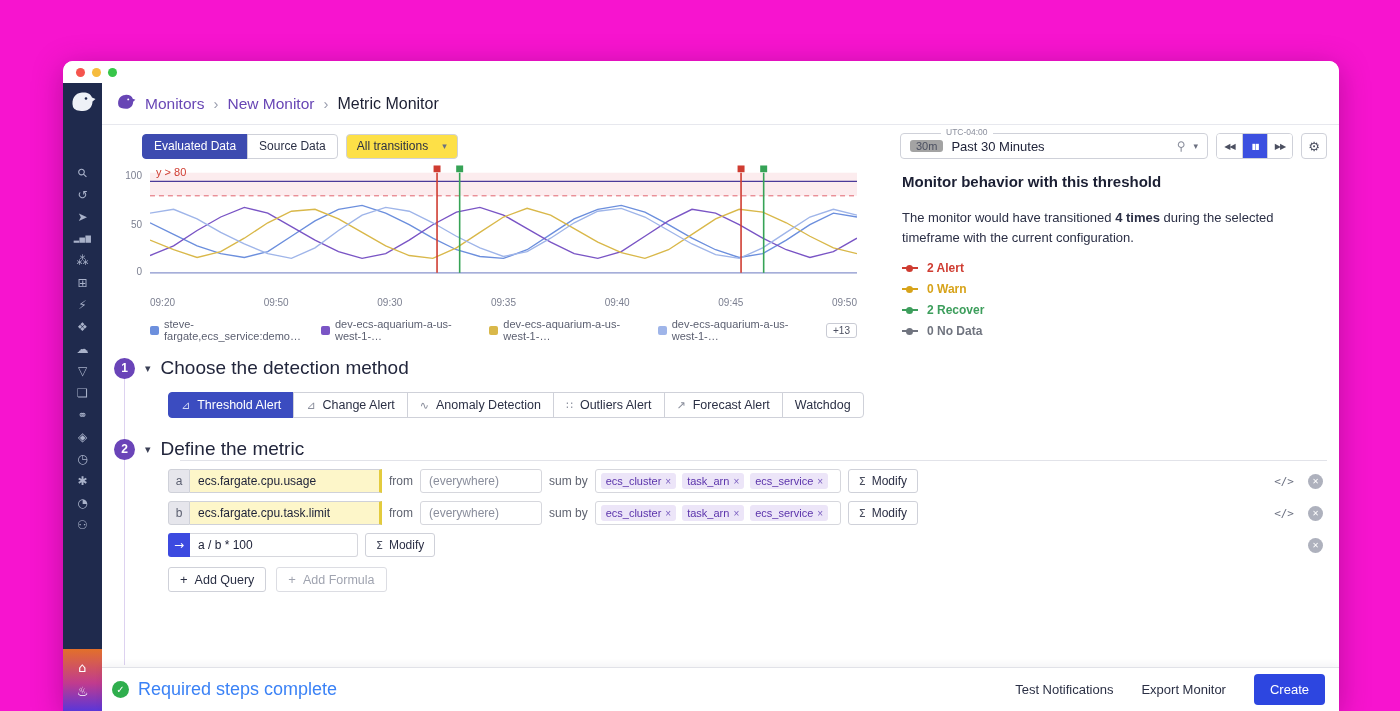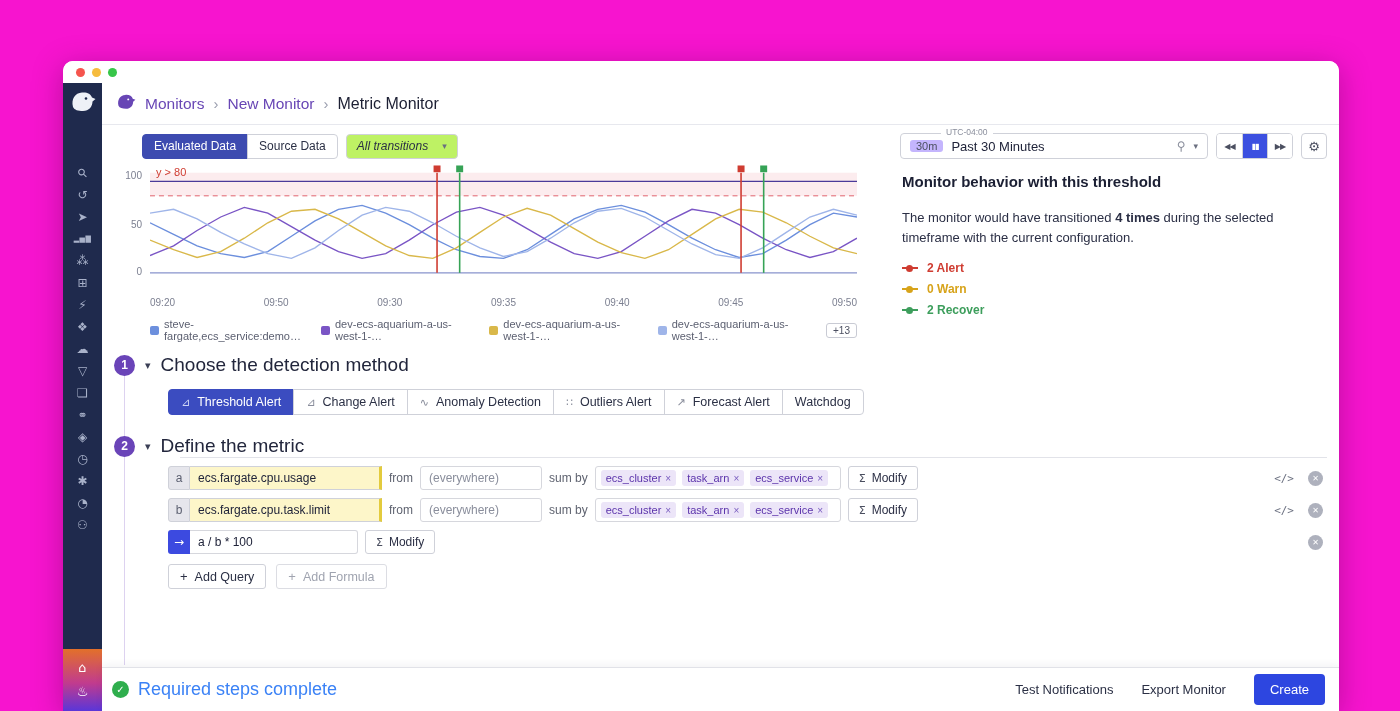--- a/index.html
+++ b/index.html
@@ -38,27 +38,27 @@
   .connector { position:absolute; left:22px; top:240px; height:300px; width:1px; background:#ddd2f0; z-index:0; }
 
   
   .toprow { margin-top:8px; display:flex; justify-content:space-between; align-items:center; }
   .left-controls { margin-left:28px; display:flex; gap:8px; align-items:center; }
   .seg { display:inline-flex; }
   .segbtn { font-family:inherit; font-size:12px; height:25px; padding:0 11px; background:#fff; color:#2b3045; border:1px solid #cfd1d9; cursor:pointer; }
   .segbtn:first-child { border-radius:4px 0 0 4px; }
   .segbtn:last-child { border-radius:0 4px 4px 0; margin-left:-1px; }
   .segbtn.active { background:#3d4bb0; border-color:#3d4bb0; color:#fff; }
-  .dropbtn { font-family:inherit; font-size:12px; height:25px; padding:0 10px; background:#bef264; color:#2b3045; border:1px solid #cfd1d9; border-radius:4px; cursor:pointer; display:inline-flex; align-items:center; gap:14px;font-style:italic; }
+  .dropbtn { font-family:inherit; font-size:12px; height:25px; padding:0 10px; background:#fde047; color:#2b3045; border:1px solid #cfd1d9; border-radius:4px; cursor:pointer; display:inline-flex; align-items:center; gap:14px; }
   .caret { font-size:9px; color:#6b7080; font-family:"DejaVu Sans",sans-serif; }
 
   .right-controls { display:flex; align-items:center; gap:8px; }
   .timebox { position:relative; width:308px; height:26px; border:1px solid #cfd1d9; border-radius:4px; display:flex; align-items:center; gap:8px; padding:0 9px; cursor:pointer; background:#fff; }
   .utc { position:absolute; top:-7px; left:40px; background:#fff; padding:0 5px; font-size:8.5px; color:#8a8e9c; }
-  .chip30 { background:#c4b5fd; border-radius:3px; font-size:11px; color:#4b4f60; padding:0 6px; }
+  .chip30 { background:#a3a3a3; border-radius:3px; font-size:11px; color:#4b4f60; padding:0 6px; }
   .rangelabel { font-size:13px; color:#20243a; flex:1; }
   .pinicon { font-family:"DejaVu Sans",sans-serif; color:#8a8e9c; font-size:12px; }
   .playgroup { display:inline-flex; border:1px solid #cfd1d9; border-radius:4px; overflow:hidden; }
   .playbtn { font-family:"DejaVu Sans",sans-serif; width:25px; height:24px; background:#fff; border:none; border-left:1px solid #cfd1d9; color:#4b4f60; font-size:8px; letter-spacing:-1px; cursor:pointer; }
   .playbtn:first-child { border-left:none; }
   .playbtn.active { background:#3c50e0; color:#fff; }
   .gearbtn { font-family:"DejaVu Sans",sans-serif; width:26px; height:26px; border:1px solid #cfd1d9; border-radius:4px; background:#fff; color:#4b4f60; font-size:13px; cursor:pointer; }
 
   
   .chartrow { margin-top:6px; display:flex; }
@@ -302,20 +302,26 @@
                   <i></i>
                 </span>
               <b>0 Warn</b>
             </li>
             <li style="color: rgb(61, 158, 92);">
               <span class="statmark">
                   <i></i>
                 </span>
               <b>2 Recover</b>
             </li>
+            <li style="color: rgb(112, 116, 127);">
+              <span class="statmark">
+                  <i></i>
+                </span>
+              <b>0 No Data</b>
+            </li>
           </ul>
         </aside>
       </div>
 
       <section class="step step1">
         <div class="stephead">
           <span class="stepnum">1</span>
           <span class="stepchev">▾</span>
           <h2>Choose the detection method</h2>
         </div>

